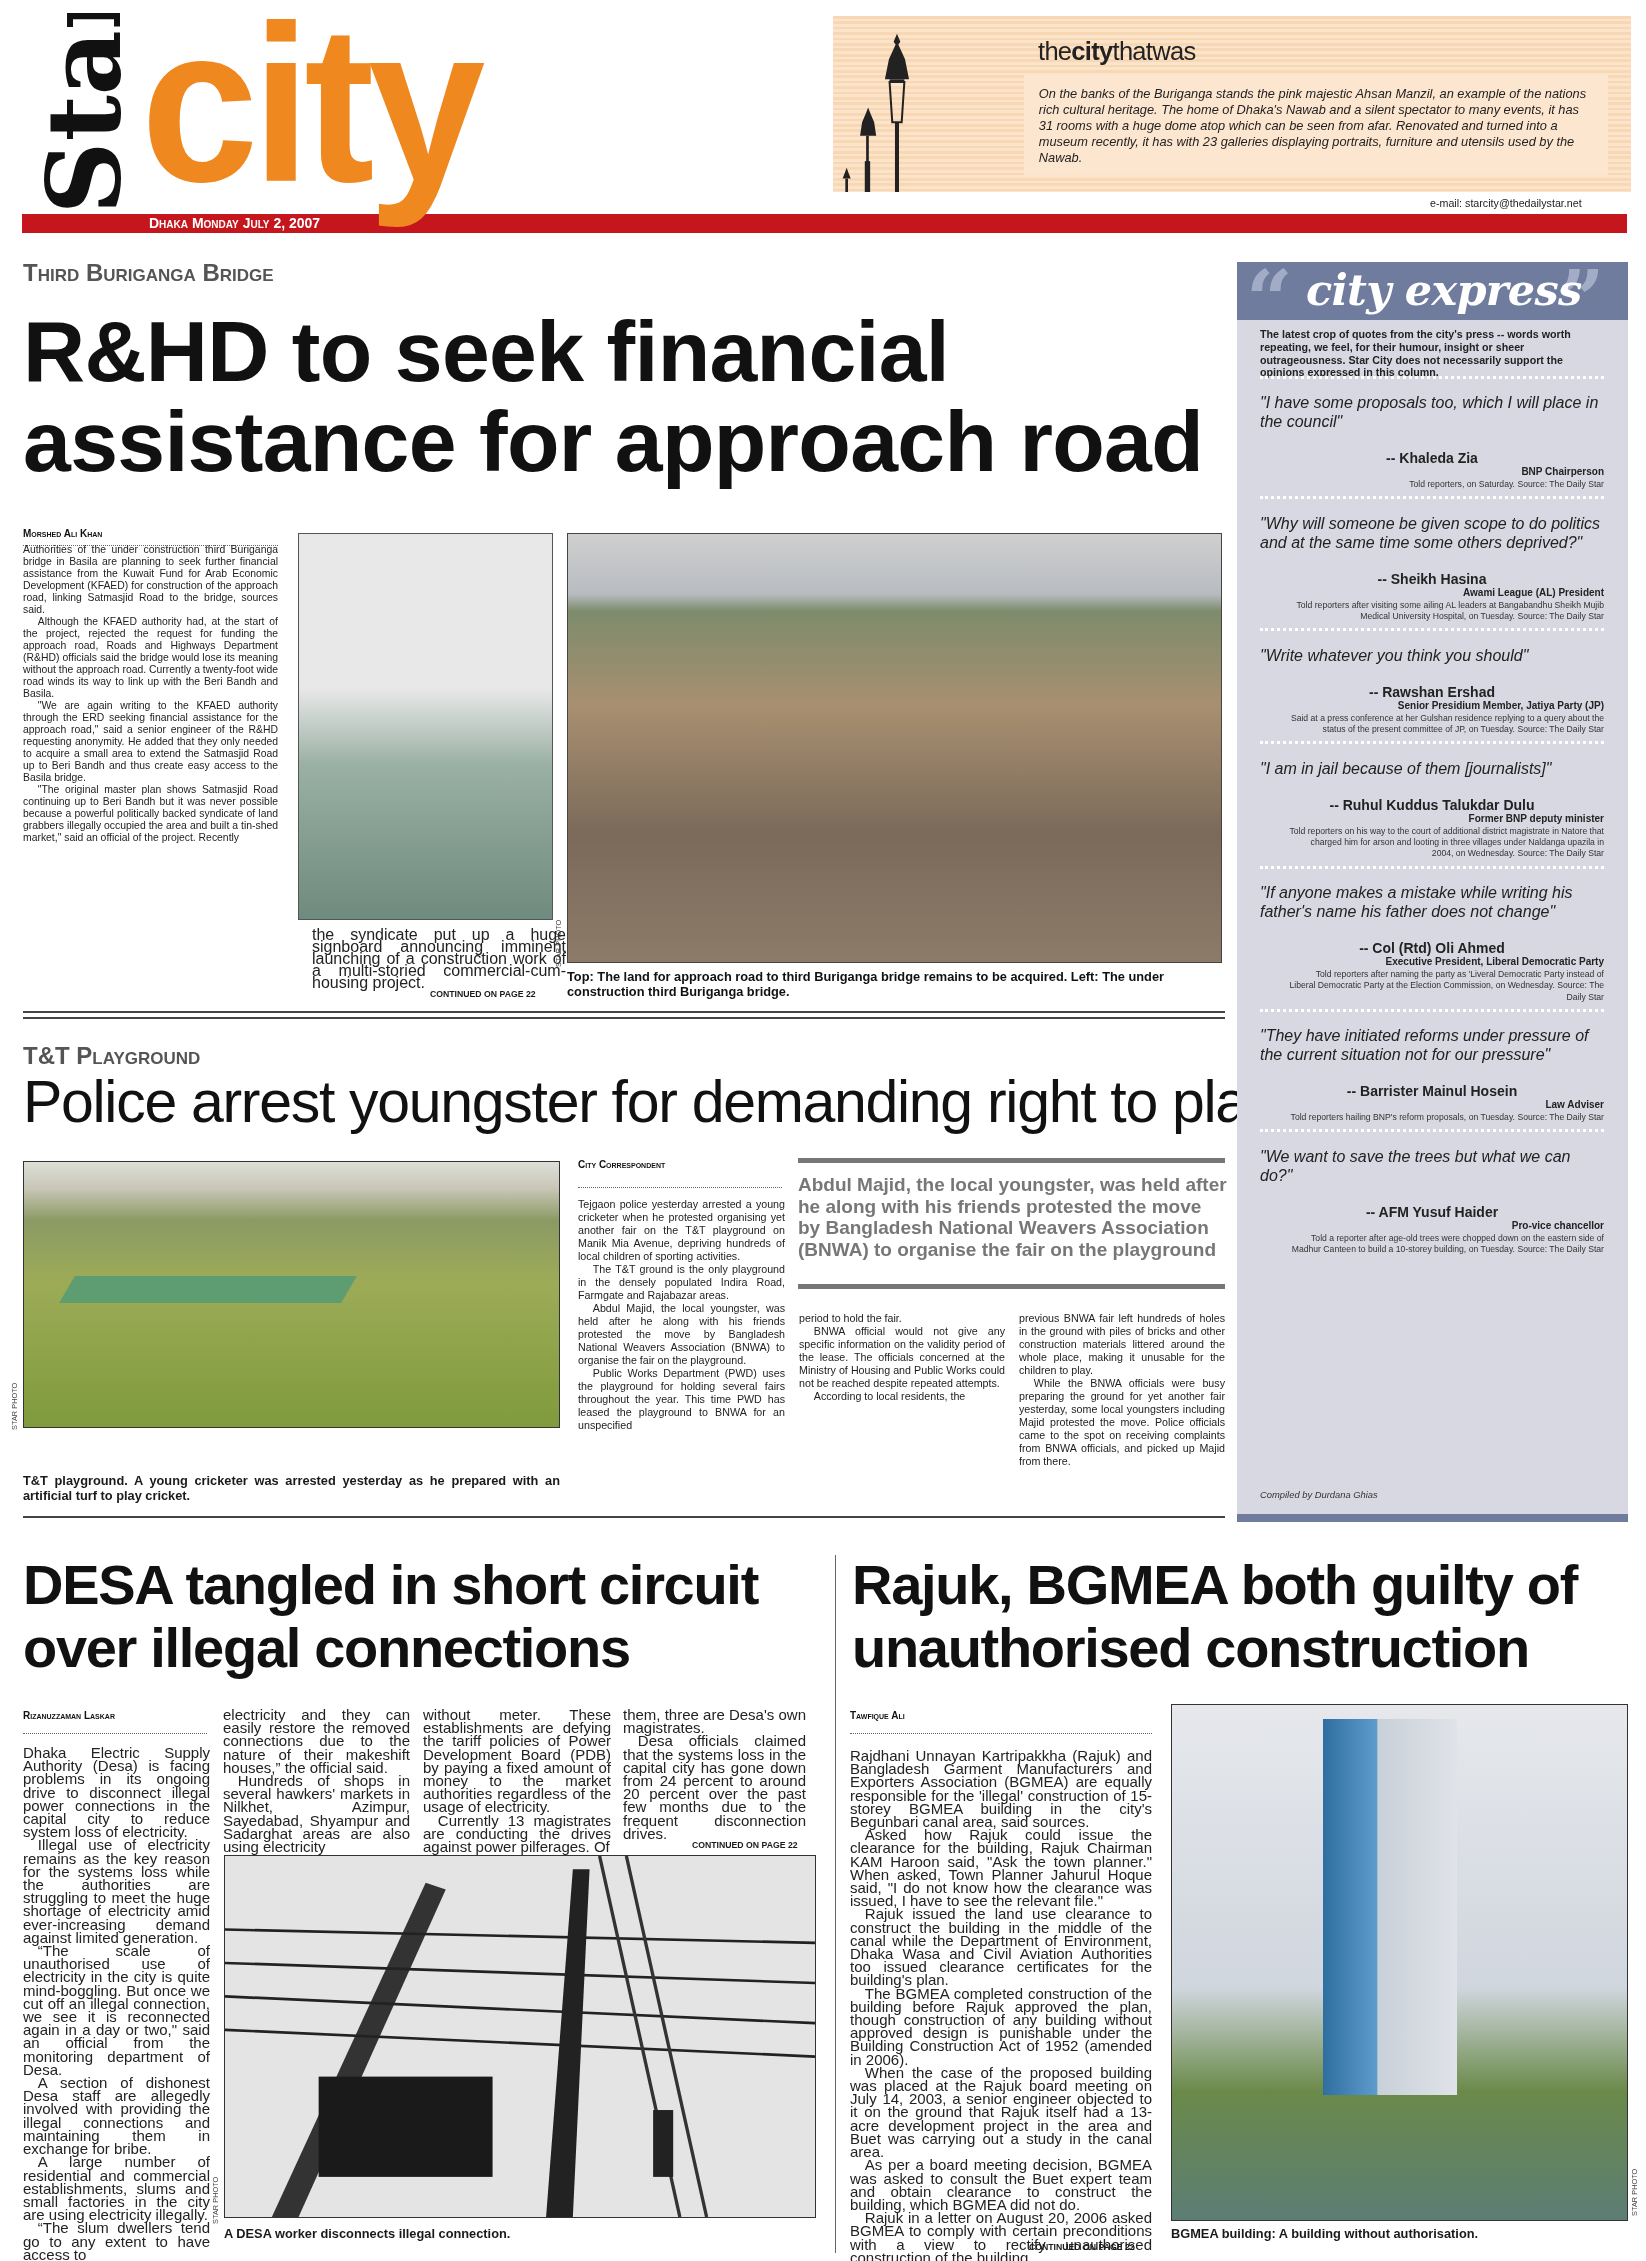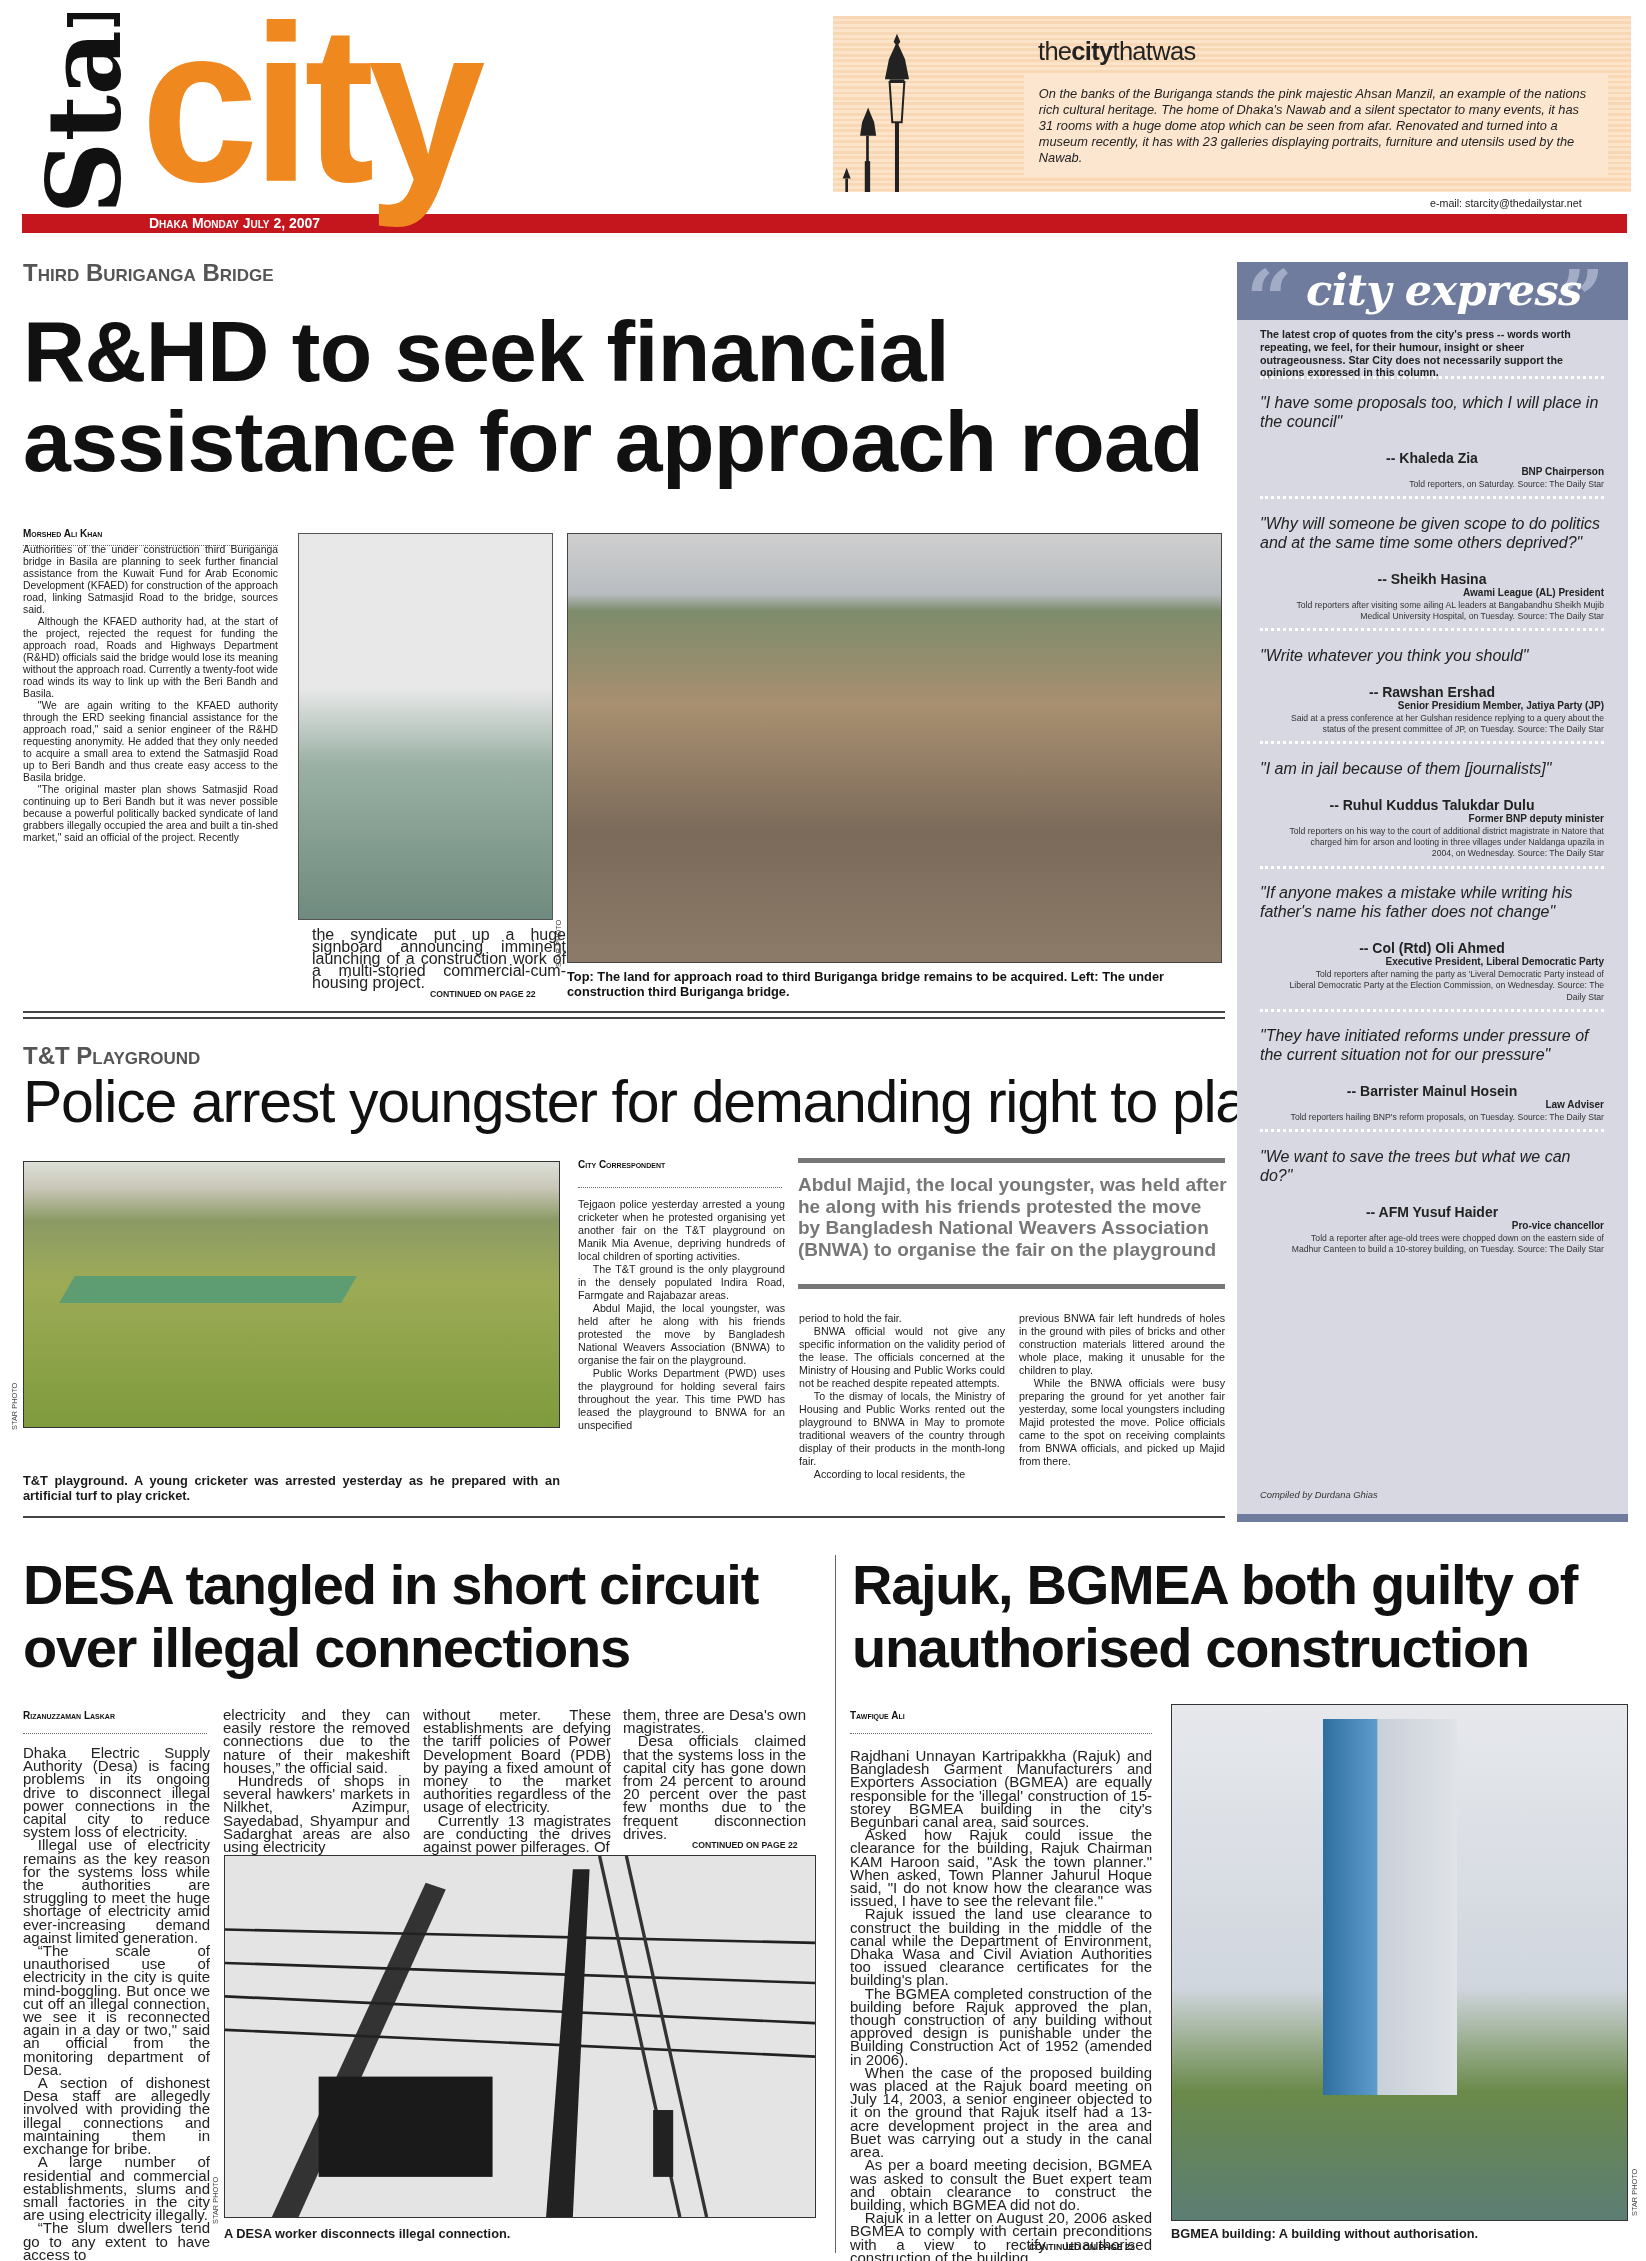--- a/index.html
+++ b/index.html
@@ -157,21 +157,20 @@
   <p>The T&amp;T ground is the only playground in the densely populated Indira Road, Farmgate and Rajabazar areas.</p>
   <p>Abdul Majid, the local youngster, was held after he along with his friends protested the move by Bangladesh National Weavers Association (BNWA) to organise the fair on the playground.</p>
   <p>Public Works Department (PWD) uses the playground for holding several fairs throughout the year. This time PWD has leased the playground to BNWA for an unspecified</p>
 </div>
 <div id="pullbar1" class="abs"></div>
 <div id="pull" class="abs">Abdul Majid, the local youngster, was held after he along with his friends protested the move by Bangladesh National Weavers Association (BNWA) to organise the fair on the playground</div>
 <div id="pullbar2" class="abs"></div>
 <div id="a2c2" class="abs body n">
   <p class="first">period to hold the fair.</p>
   <p>BNWA official would not give any specific information on the validity period of the lease. The officials concerned at the Ministry of Housing and Public Works could not be reached despite repeated attempts.</p>
-  <p>To the dismay of locals, the Ministry of Housing and Public Works rented out the playground to BNWA in May to promote traditional weavers of the country through display of their products in the month-long fair.</p>
   <p>According to local residents, the</p>
 </div>
 <div id="a2c3" class="abs body n">
   <p class="first">previous BNWA fair left hundreds of holes in the ground with piles of bricks and other construction materials littered around the whole place, making it unusable for the children to play.</p>
   <p>While the BNWA officials were busy preparing the ground for yet another fair yesterday, some local youngsters including Majid protested the move. Police officials came to the spot on receiving complaints from BNWA officials, and picked up Majid from there.</p>
 </div>
 
 <div id="ce" class="abs"></div>
 <div id="ce-head" class="abs"></div>
 <div id="qm1" class="abs qmark">“</div>

